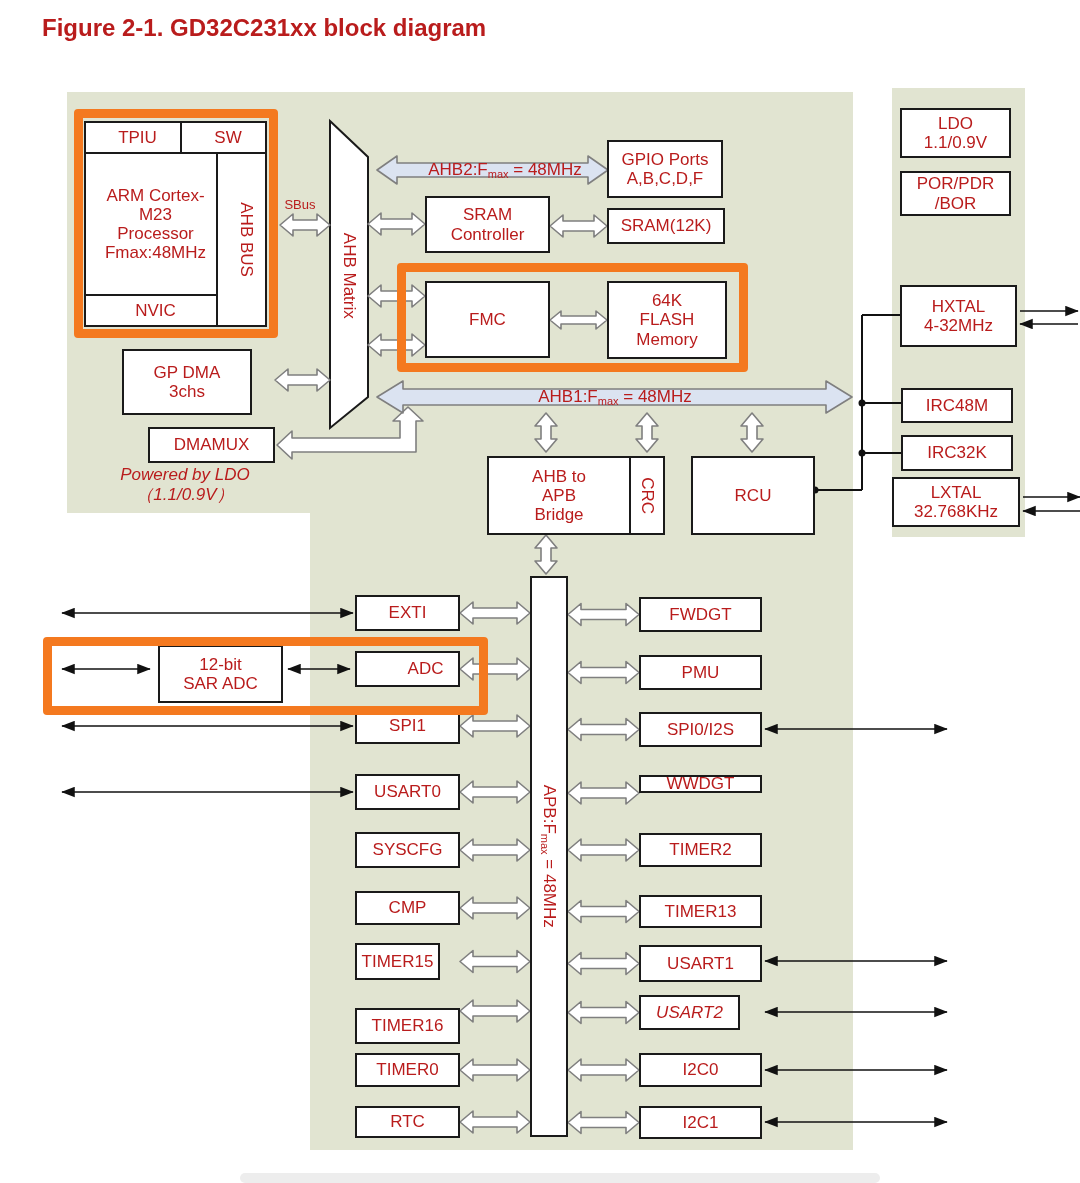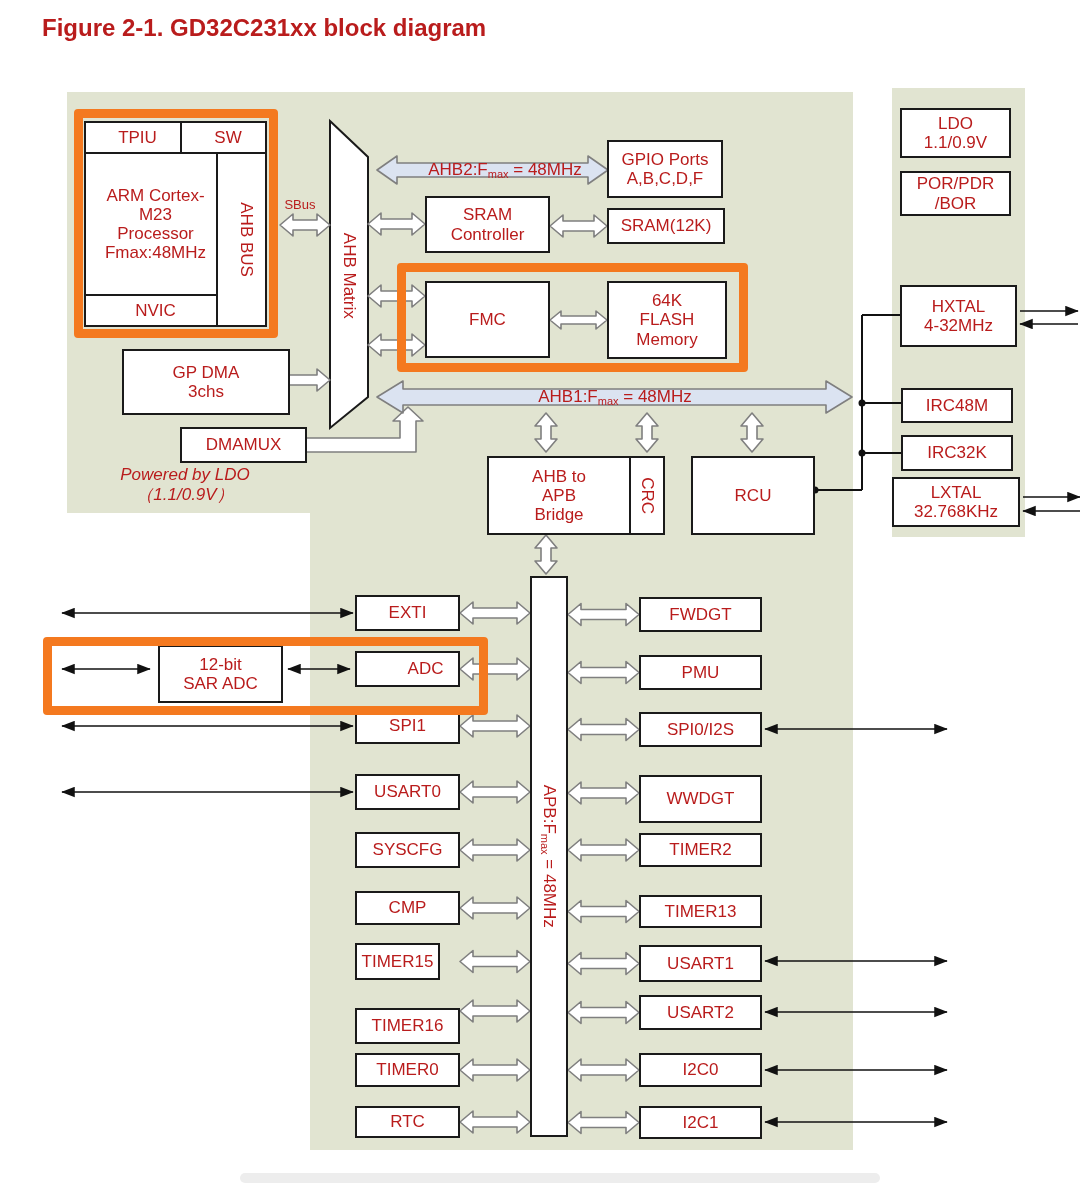--- a/index.html
+++ b/index.html
@@ -132,23 +132,23 @@
 
   <div class="box" style="left:607px;top:140px;width:116px;height:58px;">GPIO Ports
 A,B,C,D,F</div>
   <div class="box" style="left:425px;top:196px;width:125px;height:57px;">SRAM
 Controller</div>
   <div class="box" style="left:607px;top:208px;width:118px;height:36px;">SRAM(12K)</div>
   <div class="box" style="left:425px;top:281px;width:125px;height:77px;">FMC</div>
   <div class="box" style="left:607px;top:281px;width:120px;height:78px;">64K
 FLASH
 Memory</div>
-  <div class="box" style="left:122px;top:349px;width:168px;height:66px;">GP DMA
+  <div class="box" style="left:122px;top:349px;width:130px;height:66px;">GP DMA
 3chs</div>
-  <div class="box" style="left:148px;top:427px;width:127px;height:36px;margin-left:32px;">DMAMUX</div>
+  <div class="box" style="left:148px;top:427px;width:127px;height:36px;">DMAMUX</div>
   <div class="lbl" style="left:95px;top:463px;width:180px;height:44px;font-style:italic;">Powered by LDO
 （1.1/0.9V）</div>
 
   <div class="lbl" style="left:395px;top:159px;width:220px;height:22px;">
     <span><span>AHB2:F</span><span class="sub">max</span><span> = 48MHz</span></span>
   </div>
   <div class="lbl" style="left:455px;top:386px;width:320px;height:22px;">
     <span><span>AHB1:F</span><span class="sub">max</span><span> = 48MHz</span></span>
   </div>
 
@@ -185,25 +185,25 @@
       <div class="box" style="left: 355px; top: 774px; width: 105px; height: 36px;">USART0</div>
       <div class="box" style="left: 355px; top: 832px; width: 105px; height: 36px;">SYSCFG</div>
       <div class="box" style="left: 355px; top: 891px; width: 105px; height: 34px;">CMP</div>
       <div class="box" style="left: 355px; top: 943px; width: 85px; height: 37px;">TIMER15</div>
       <div class="box" style="left: 355px; top: 1008px; width: 105px; height: 36px;">TIMER16</div>
       <div class="box" style="left: 355px; top: 1053px; width: 105px; height: 34px;">TIMER0</div>
       <div class="box" style="left: 355px; top: 1106px; width: 105px; height: 32px;">RTC</div>
       <div class="box" style="left: 639px; top: 597px; width: 123px; height: 35px;">FWDGT</div>
       <div class="box" style="left: 639px; top: 655px; width: 123px; height: 35px;">PMU</div>
       <div class="box" style="left: 639px; top: 712px; width: 123px; height: 35px;">SPI0/I2S</div>
-      <div class="box" style="left: 639px; top: 775px; width: 123px; height: 48px;">WWDGT</div>
+      <div class="box" style="left: 639px; top: 775px; width: 123px; height: 18px;">WWDGT</div>
       <div class="box" style="left: 639px; top: 833px; width: 123px; height: 34px;">TIMER2</div>
       <div class="box" style="left: 639px; top: 895px; width: 123px; height: 33px;">TIMER13</div>
       <div class="box" style="left: 639px; top: 945px; width: 123px; height: 37px;">USART1</div>
-      <div class="box" style="left: 639px; top: 995px; width: 123px; height: 35px;">USART2</div>
+      <div class="box" style="left: 639px; top: 995px; width: 101px; height: 35px; font-style: italic;">USART2</div>
       <div class="box" style="left: 639px; top: 1053px; width: 123px; height: 34px;">I2C0</div>
       <div class="box" style="left: 639px; top: 1106px; width: 123px; height: 33px;">I2C1</div>
     </div>
 
   <div class="hl" style="left:74px;top:109px;width:204px;height:229px;"></div>
   <div class="hl" style="left:397px;top:263px;width:351px;height:109px;"></div>
   <div class="hl" style="left:43px;top:637px;width:445px;height:78px;"></div>
 
 </div>
 

